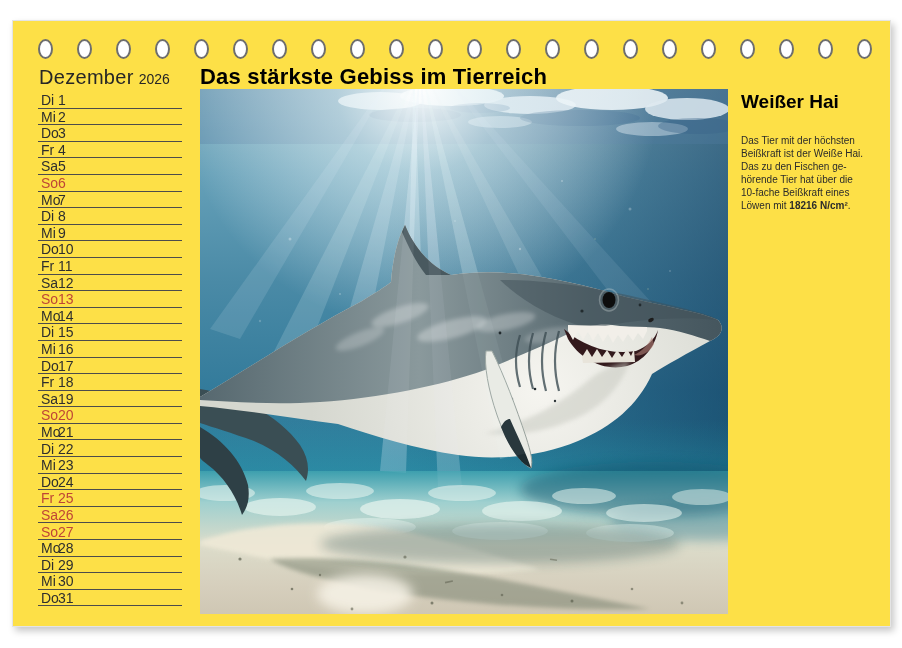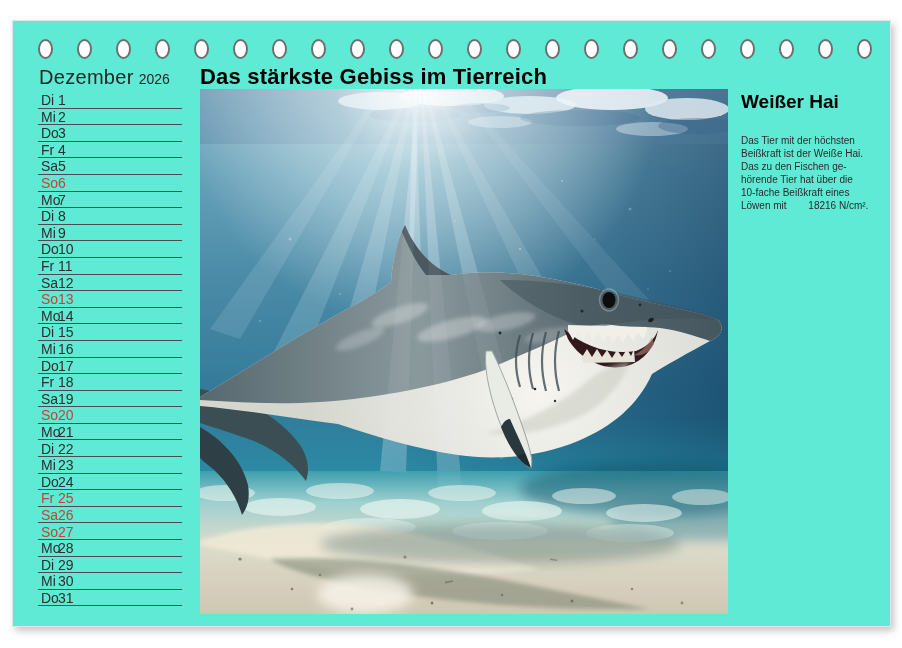--- a/index.html
+++ b/index.html
@@ -2,21 +2,21 @@
 <html><head>
 <meta charset="utf-8">
 <style>
   html,body{margin:0;padding:0;}
   body{
     width:902px;height:648px;position:relative;overflow:hidden;
     background:#ffffff;font-family:"Liberation Sans", sans-serif;
   }
   .card{
     position:absolute;left:12px;top:20px;width:877px;height:605px;
-    background:#5eead4;border:1px solid #e4e4e4;
+    background:#fde047;border:1px solid #e4e4e4;
     box-shadow:3px 4px 7px rgba(0,0,0,0.22);
   }
   .rings{
     position:absolute;left:25px;right:18px;top:17px;height:21px;
     display:flex;justify-content:space-between;align-items:center;
   }
   .ring{
     width:15px;height:20px;box-sizing:border-box;
     border:2px solid #6e6e6e;border-radius:50%;background:#fff;
   }
@@ -36,21 +36,21 @@
   .cal li .abbr{width:17px;}
   .cal li.red{color:#bf4536;}
   .photo{position:absolute;left:187px;top:68px;width:528px;height:525px;}
   .photo svg{display:block;}
   .article{position:absolute;left:728px;top:70px;width:150px;}
   .article h2{margin:0 0 21px 0;font-size:19px;font-weight:bold;color:#000;}
   .article p{
     margin:0 0 12px 0;font-size:10px;line-height:13px;color:#2b2b2b;
     white-space:pre-line;
   }
-  .article b{font-weight:normal;margin-left:19px;}
+  .article b{font-weight:bold;}
 </style>
 </head>
 <body>
 
 <div class="card">
 
   <div class="rings">
       <span class="ring"></span>
       <span class="ring"></span>
       <span class="ring"></span>

